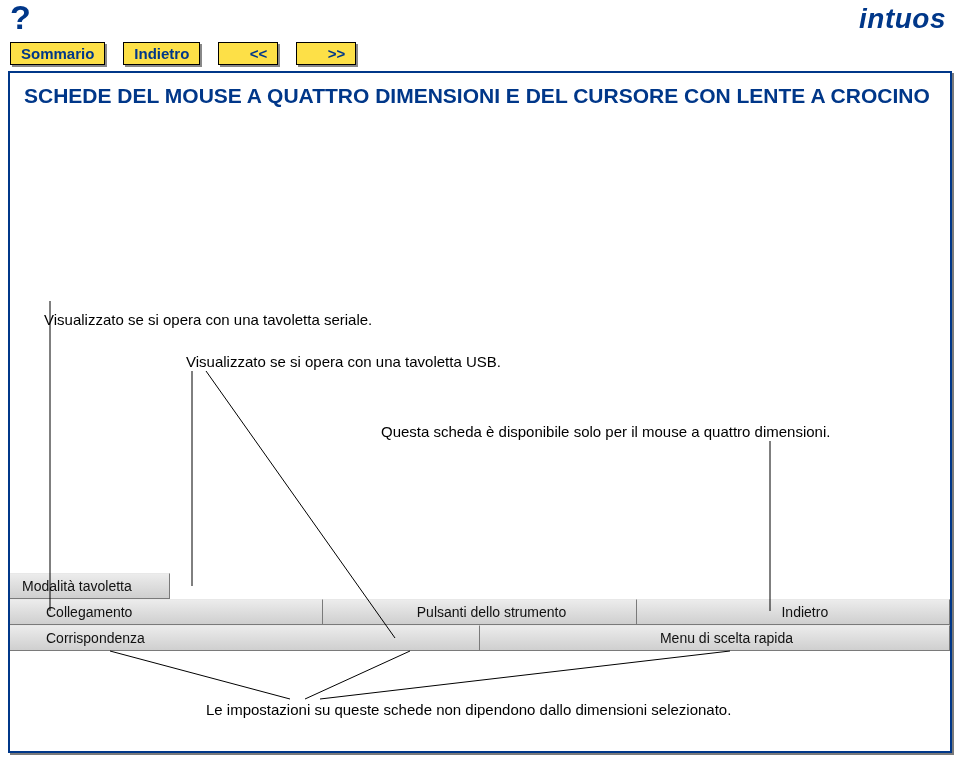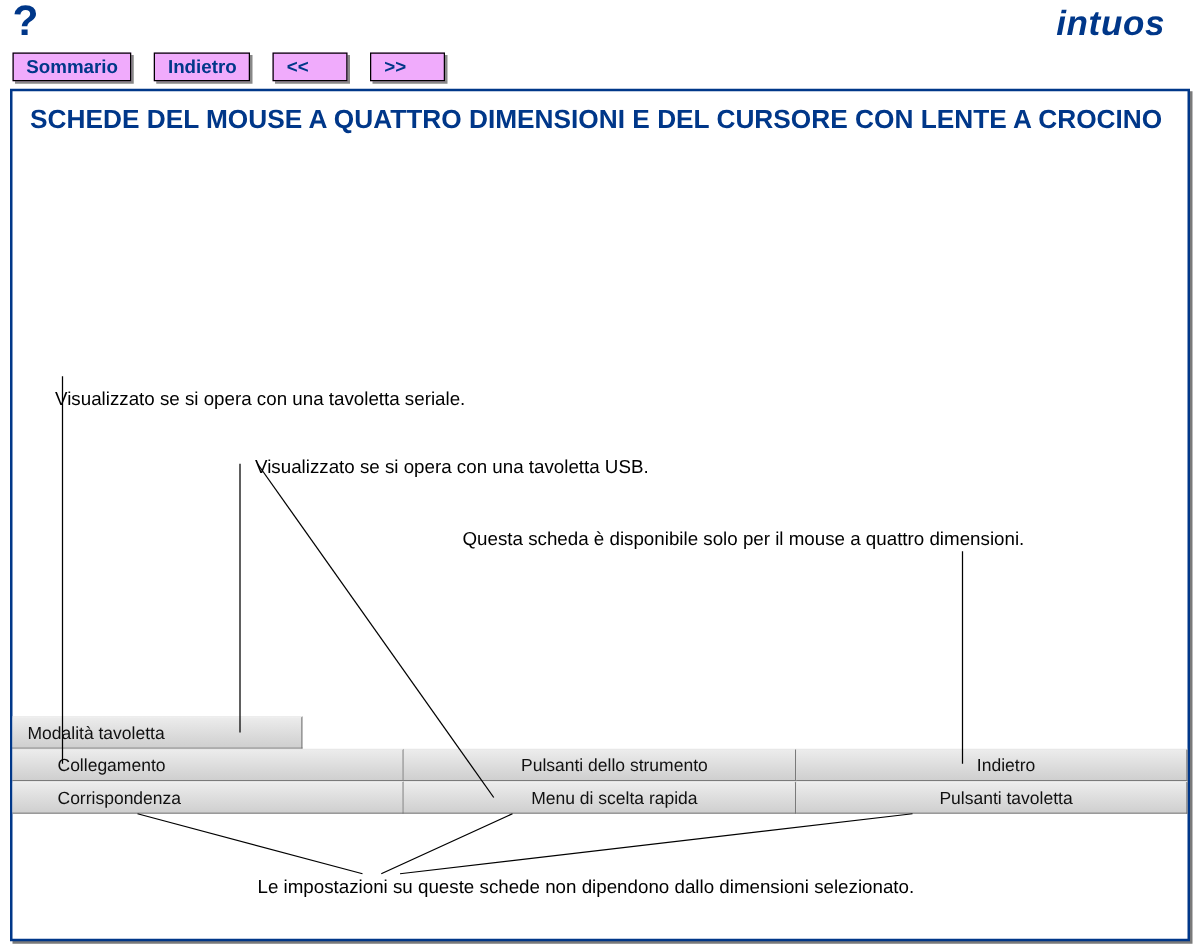--- a/index.html
+++ b/index.html
@@ -25,36 +25,36 @@
   margin-left: 2px;
   line-height: 1;
   transform: translateY(-2px);
 }
 .logo {
   color: #003789;
   font-size: 28px;
   font-weight: bold;
   font-style: italic;
   letter-spacing: 0.5px;
-  margin-right: 20px;
+  margin-right: 6px;
 }
 .nav-row {
   display: flex;
   gap: 18px;
   padding: 4px 10px 6px 10px;
 }
 .nav-btn {
   border: 1px solid #000;
   padding: 2px 10px;
   font-size: 15px;
   font-weight: bold;
   color: #003789;
-  background: #f0abfc;
+  background: #fde047;
   min-width: 76px;
-  text-align: left;
+  text-align: right;
   box-shadow: 2px 2px 0 #888;
   cursor: pointer;
 }
 .nav-btn.arrow { min-width: 60px; font-size: 15px; }
 .main-frame {
   border: 2px solid #003789;
   margin: 0 8px 8px 8px;
   height: 682px;
   padding: 10px 14px;
   position: relative;
@@ -82,21 +82,21 @@
   position: absolute;
   left: 0;
   right: 0;
   top: 500px;
 }
 .tabrow {
   display: flex;
   width: 100%;
 }
 .tabrow.single .tabcell {
-  width: 232px;
+  width: 160px;
 }
 .tabcell {
   background: linear-gradient(#ececec, #cfcfcf);
   border-top: 1px solid #e8e8e8;
   border-right: 1px solid #7a7a7a;
   border-bottom: 1px solid #7a7a7a;
   height: 26px;
   display: flex;
   align-items: center;
   padding: 0 12px;
@@ -132,36 +132,35 @@
   <div class="nav-btn">Indietro</div>
   <div class="nav-btn arrow">&lt;&lt;</div>
   <div class="nav-btn arrow">&gt;&gt;</div>
 </div>
 
 <div class="main-frame">
 
   <div class="heading">SCHEDE DEL MOUSE A QUATTRO DIMENSIONI E DEL CURSORE CON LENTE A CROCINO</div>
 
   <div class="annotation" style="top:210px; left:34px; width:430px;margin-top:28px;">Visualizzato se si opera con una tavoletta seriale.</div>
-  <div class="annotation" style="top:292px; left:176px; width:430px;margin-left:18px;">Visualizzato se si opera con una tavoletta USB.</div>
-  <div class="annotation" style="top:350px; left:360px; width:520px;">Questa scheda è disponibile solo per il mouse a quattro dimensioni.</div>
+  <div class="annotation" style="top:280px; left:176px; width:430px;">Visualizzato se si opera con una tavoletta USB.</div>
+  <div class="annotation" style="top:350px; left:371px; width:520px;">Questa scheda è disponibile solo per il mouse a quattro dimensioni.</div>
 
   <div class="tabs-area">
     <div class="tabrow single">
       <div class="tabcell">Modalità tavoletta</div>
     </div>
     <div class="tabrow triple">
       <div class="tabcell">Collegamento</div>
       <div class="tabcell center">Pulsanti dello strumento</div>
       <div class="tabcell right">Indietro</div>
     </div>
     <div class="tabrow triple">
       <div class="tabcell">Corrispondenza</div>
       <div class="tabcell center">Menu di scelta rapida</div>
-      <div class="tabcell right">Pulsanti tavoletta</div>
     </div>
   </div>
 
   <svg class="lines" width="928" height="680">
     <line x1="40" y1="228" x2="40" y2="538" stroke="#000" stroke-width="1"></line>
     <line x1="182" y1="298" x2="182" y2="513" stroke="#000" stroke-width="1"></line>
     <line x1="196" y1="298" x2="385" y2="565" stroke="#000" stroke-width="1"></line>
     <line x1="760" y1="368" x2="760" y2="538" stroke="#000" stroke-width="1"></line>
     <line x1="280" y1="626" x2="100" y2="578" stroke="#000" stroke-width="1"></line>
     <line x1="295" y1="626" x2="400" y2="578" stroke="#000" stroke-width="1"></line>

